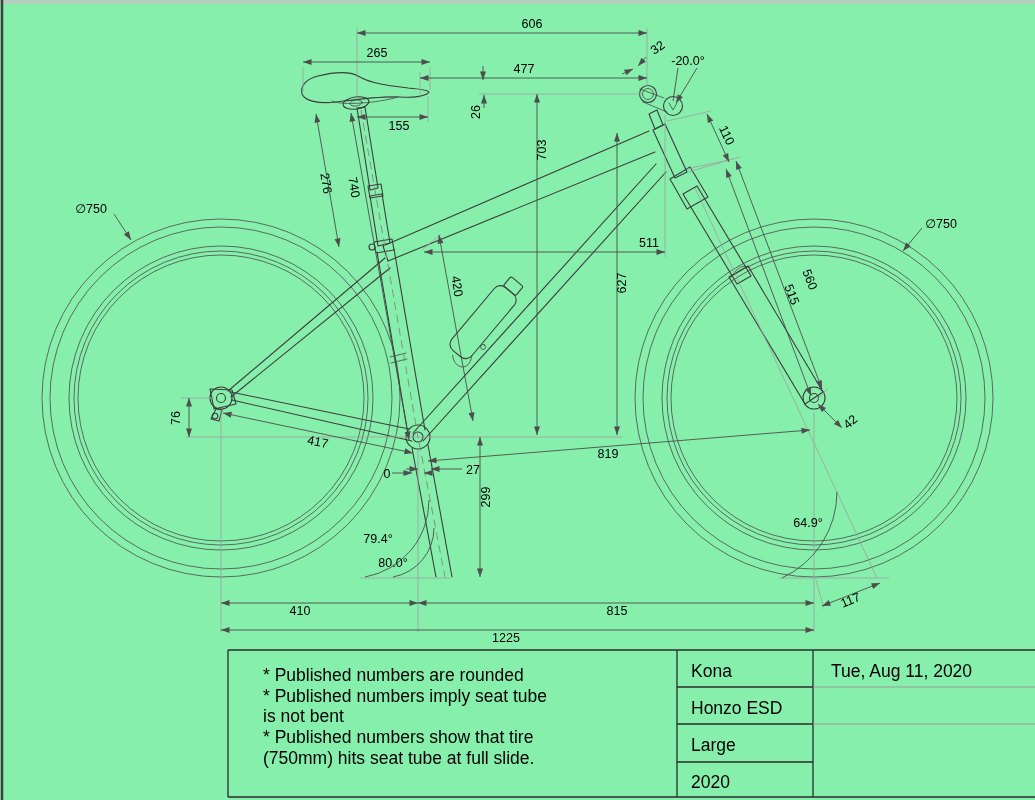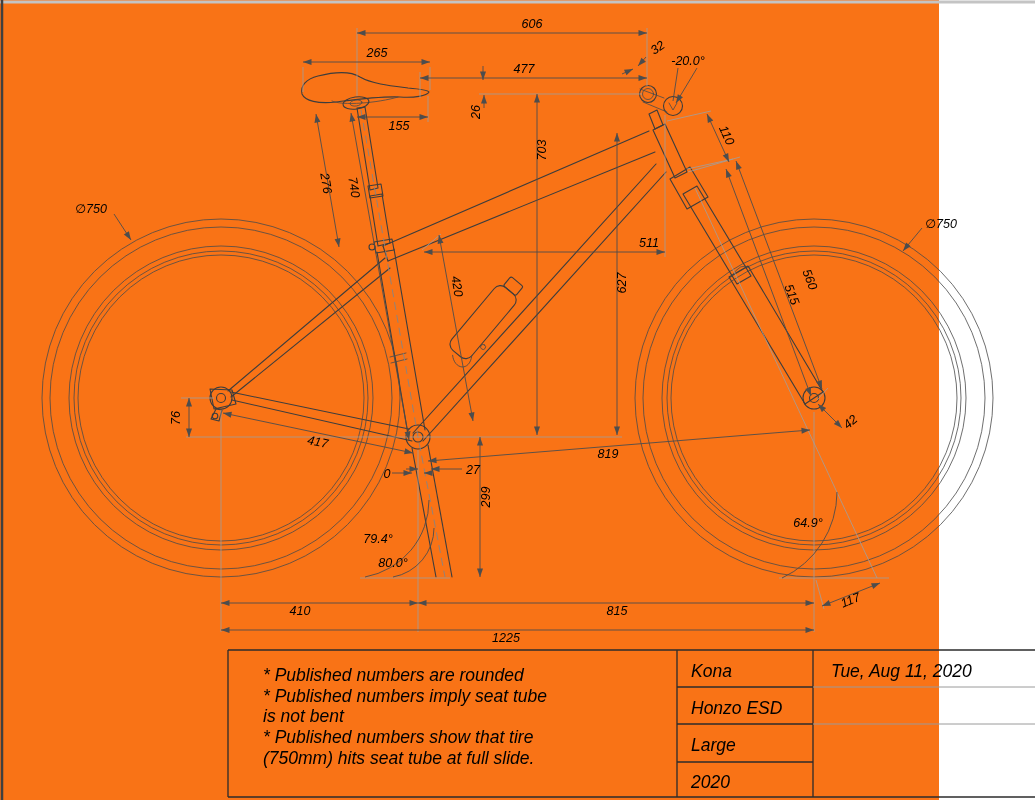--- a/index.html
+++ b/index.html
@@ -1,16 +1,16 @@
 <!DOCTYPE html>
 <html><head>
 <meta charset="utf-8">
 <style>
   html,body{margin:0;padding:0;background:#fff;width:1035px;height:800px;overflow:hidden;}
-  #sheet{position:relative;width:939px;height:800px;background:#f97316;font-style:italic;}
+  #sheet{position:relative;width:1035px;height:800px;background:#86efac;}
   svg{display:block;}
   .bike{stroke:#3d3d3d;stroke-width:1.1;fill:none;stroke-linejoin:round;stroke-linecap:round;}
   .bike2{stroke:#4a4a4a;stroke-width:0.8;fill:none;}
   .dim{stroke:#4d4d4d;stroke-width:0.9;fill:none;}
   .ext{stroke:#9f9f9f;stroke-width:0.8;fill:none;}
   .dsh{stroke:#858585;stroke-width:0.9;fill:none;stroke-dasharray:8 5;}
   .tbl{stroke:#2c2c2c;stroke-width:1.3;fill:none;}
   .tbl2{stroke:#9a9a9a;stroke-width:1;fill:none;}
   text{fill:#000;font-family:"Liberation Sans","DejaVu Sans",sans-serif;font-size:12.5px;}
   text.big{font-size:17.5px;}

